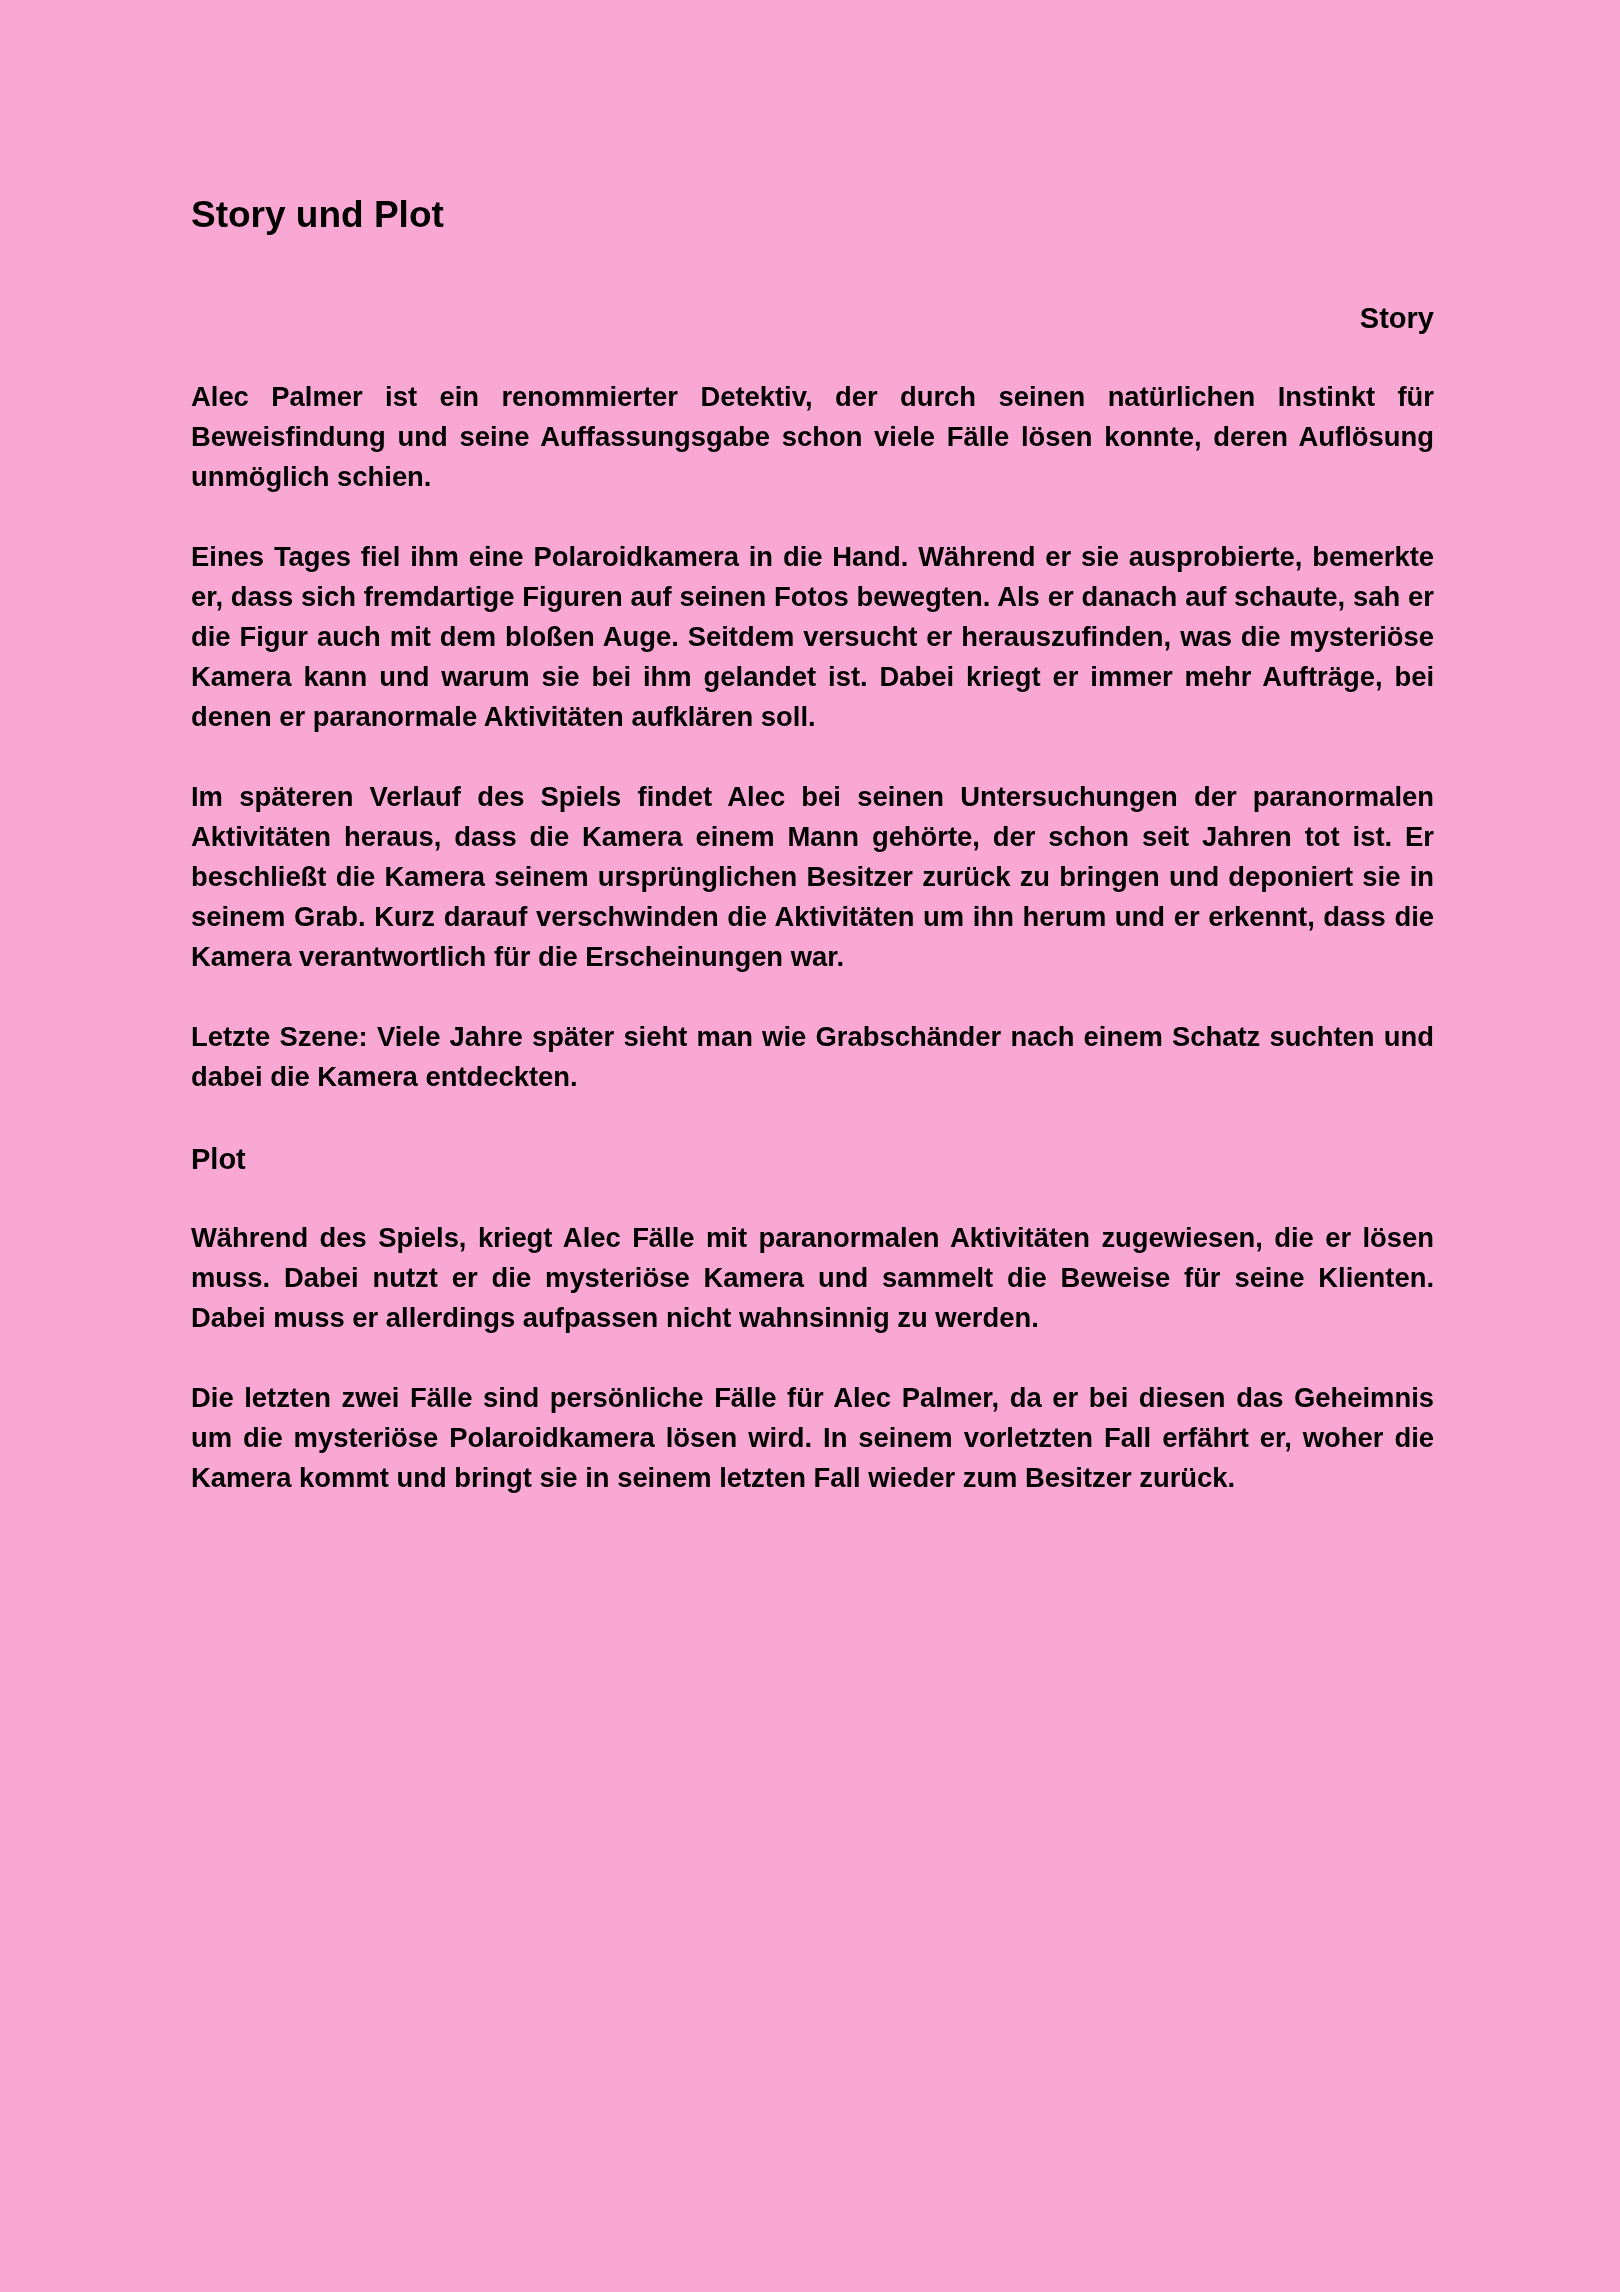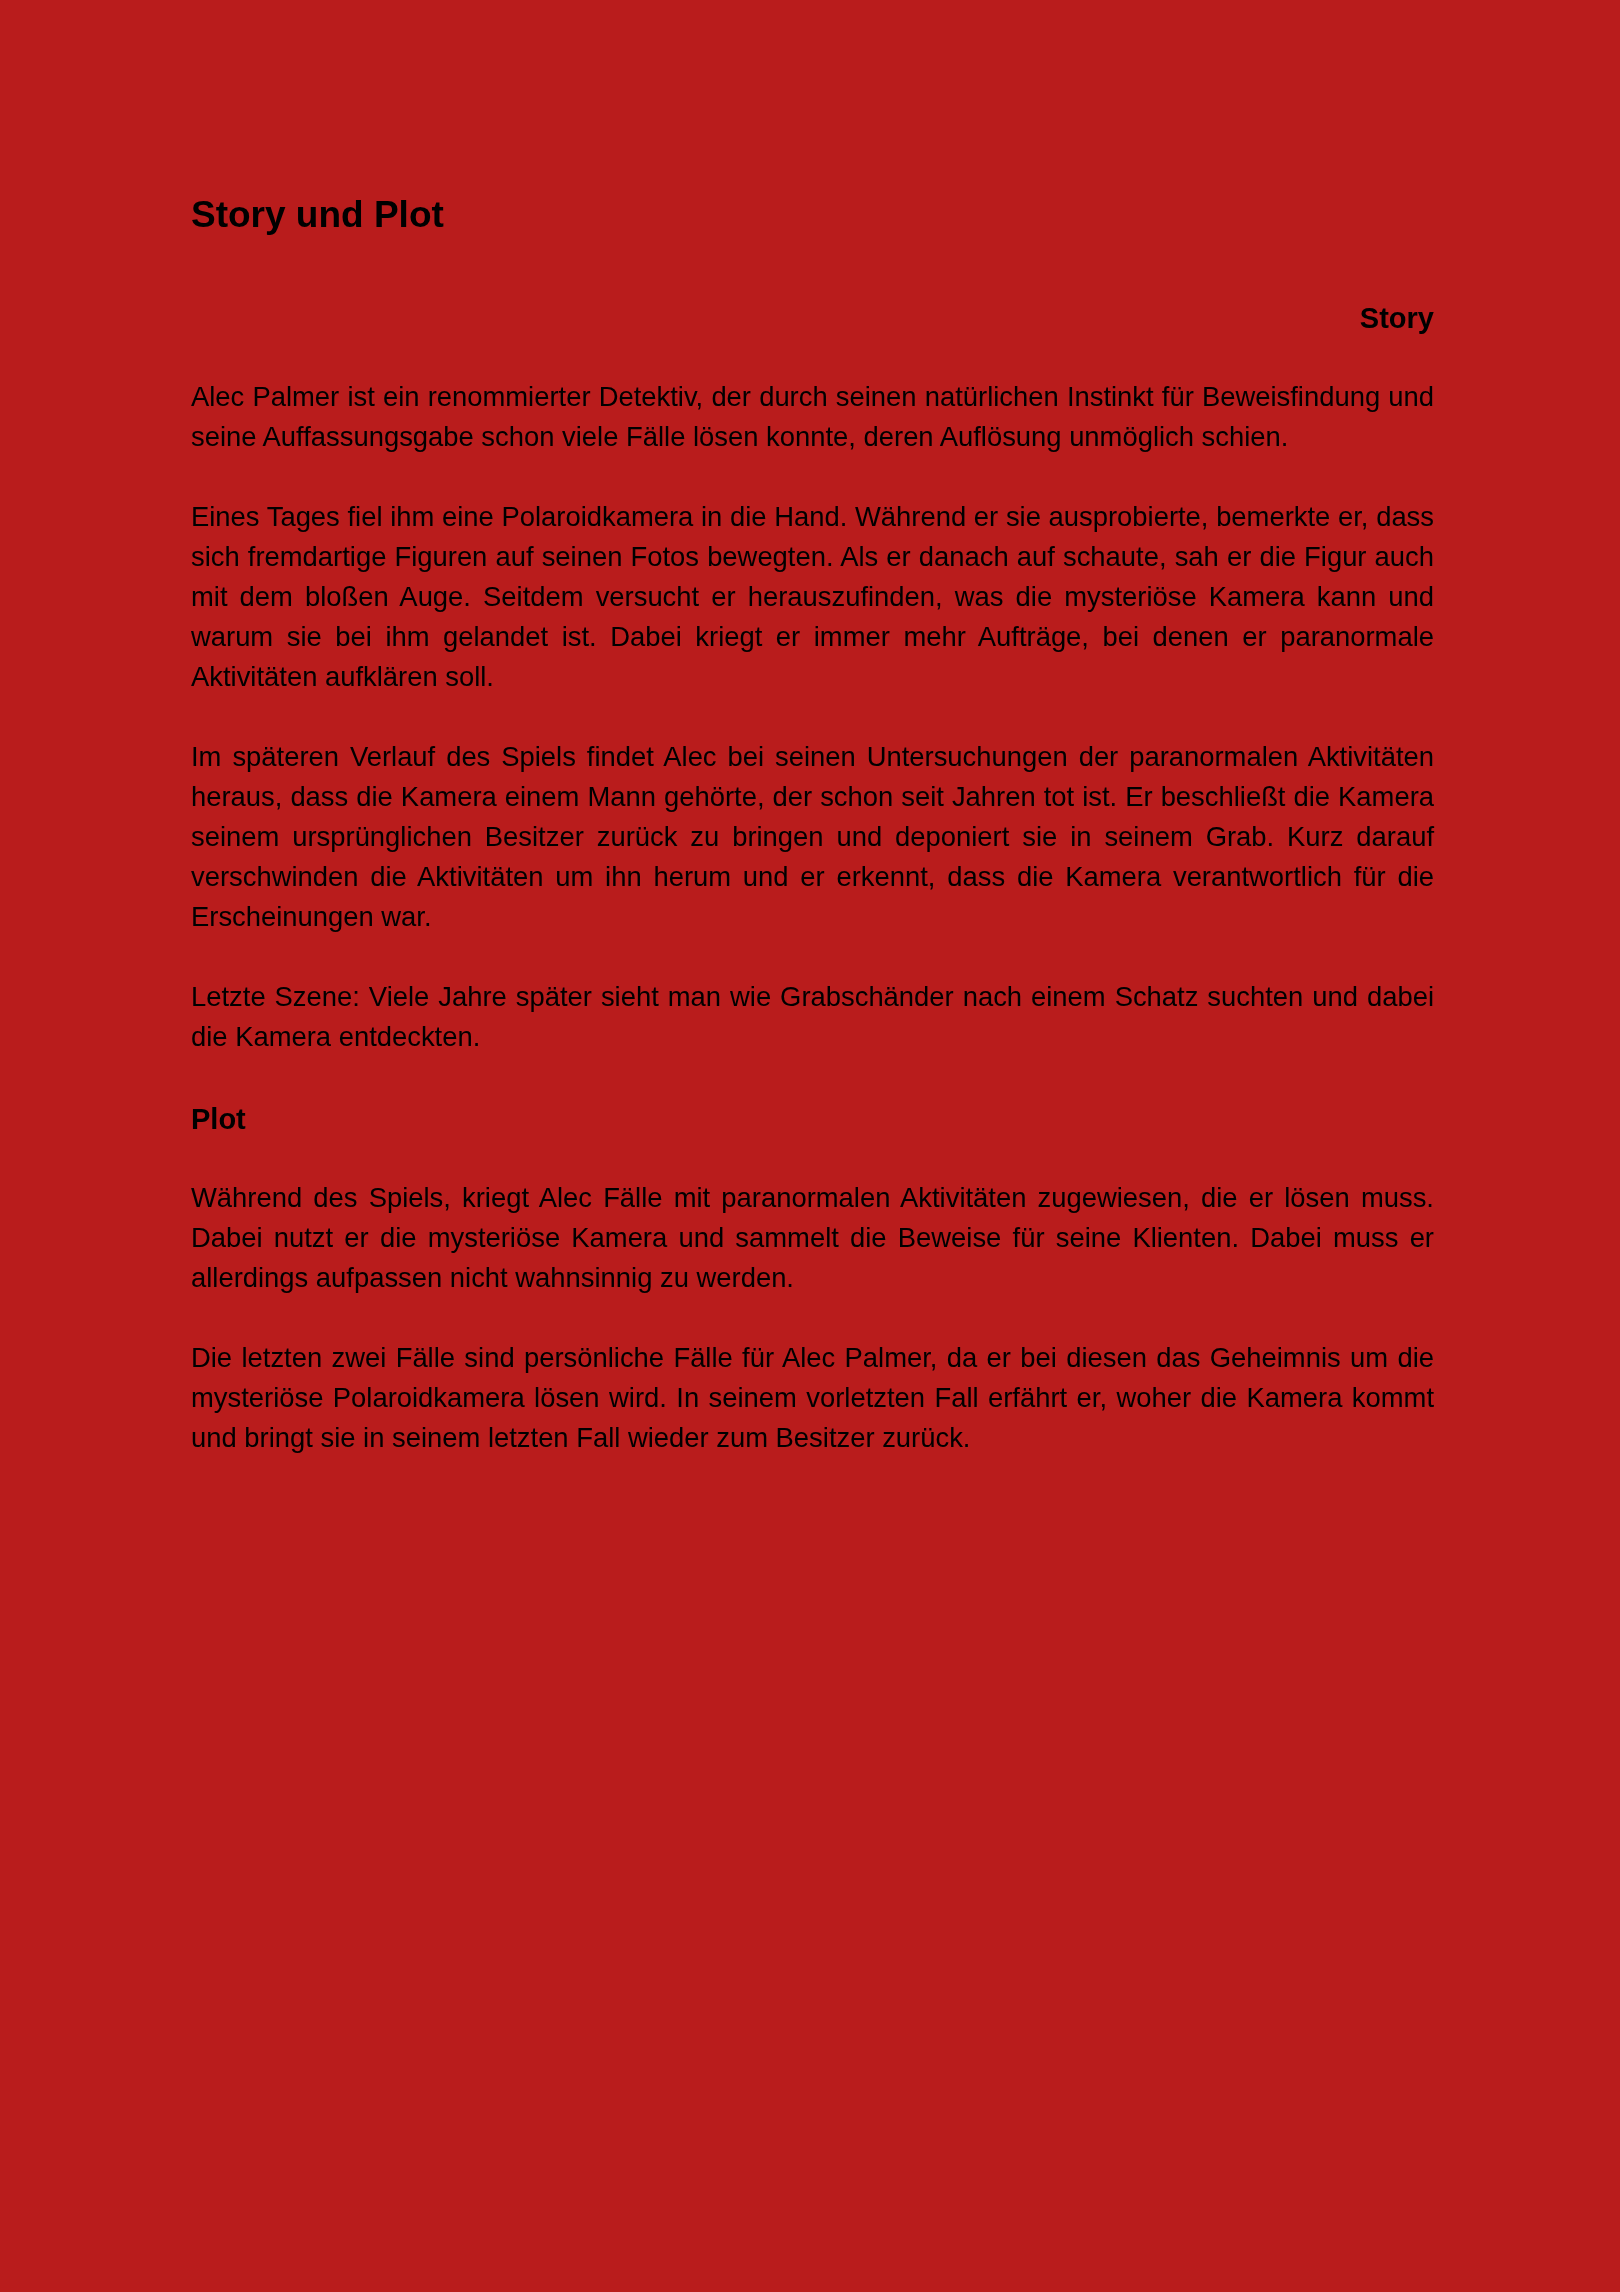--- a/index.html
+++ b/index.html
@@ -4,21 +4,21 @@
 <style>
   html, body {
     margin: 0;
     padding: 0;
     background: #ffffff;
   }
   .page {
     position: relative;
     width: 1620px;
     height: 2293px;
-    background: #b91c1c;
+    background: #f9a8d4;
     color: #000000;
     font-family: "Liberation Sans", sans-serif;
     box-sizing: border-box;
     padding: 192px 186px 0 191px;
     overflow: hidden;
   }
   .doc-title {
     margin: 0;
     font-size: 37px;
     line-height: 45px;
@@ -29,21 +29,21 @@
     font-size: 29px;
     line-height: 37px;
     font-weight: 700;
   }
   .mt-64 { margin-top: 63px; text-align: right; }
   .mt-30 { margin-top: 44px; }
   .body-paragraph {
     margin: 40px 0 0 0;
     font-size: 27.4px;
     line-height: 40px;
-    font-weight: 400;
+    font-weight: 700;
     text-align: justify;
   }
   section { margin: 0; padding: 0; }
 </style>
 </head>
 <body>
 
 <div class="page">
 
   <h1 class="doc-title">Story und Plot</h1>

